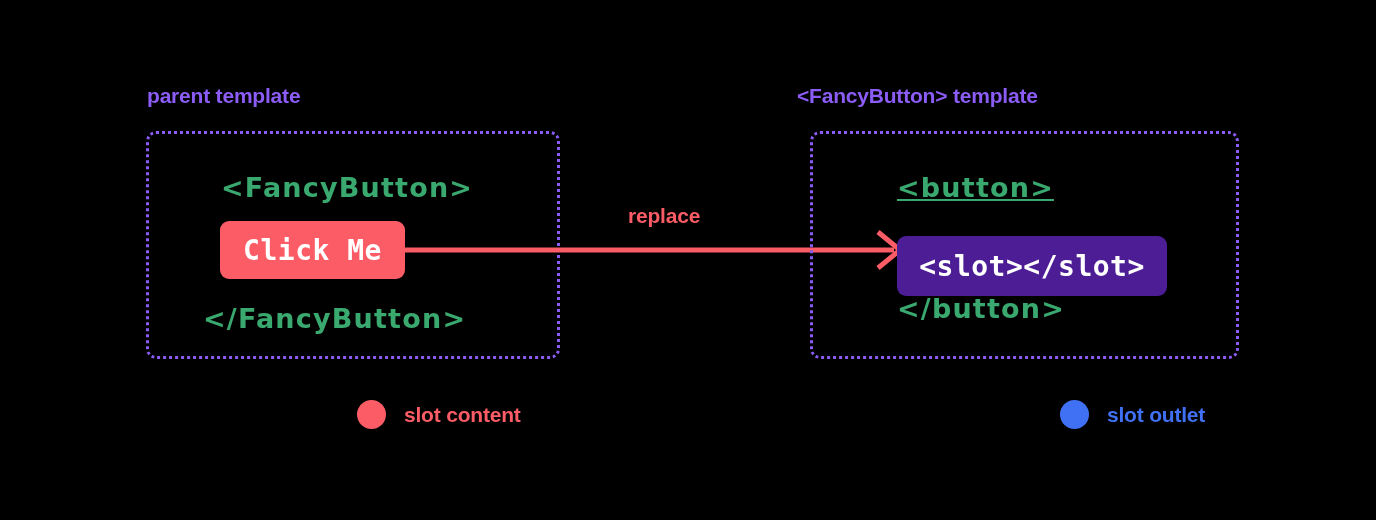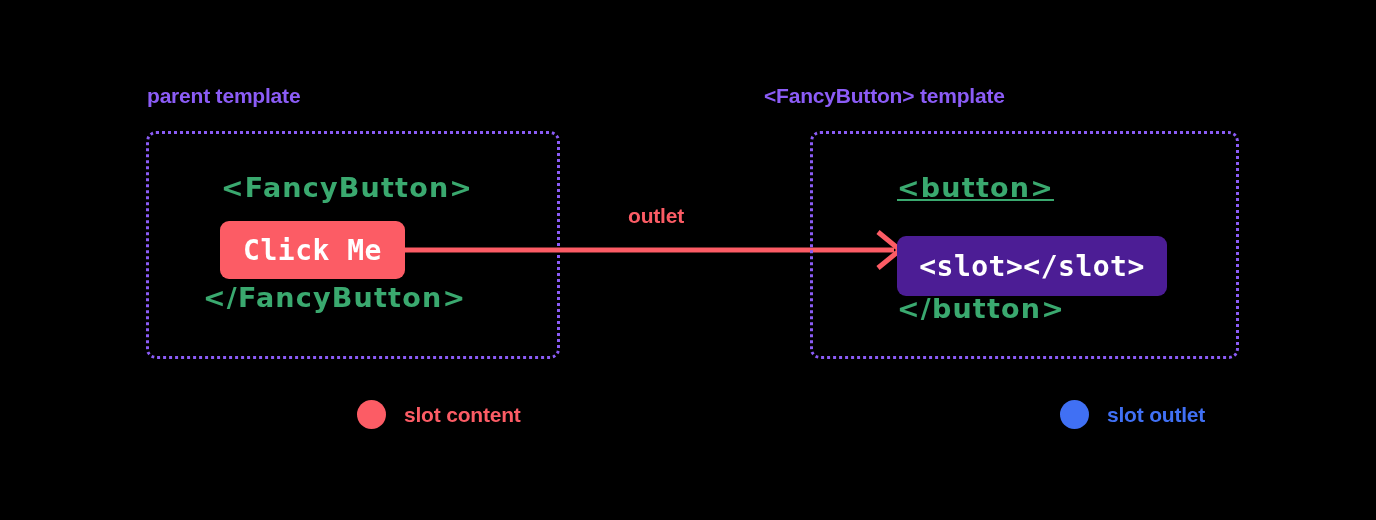--- a/index.html
+++ b/index.html
@@ -29,21 +29,21 @@
   
   .panel-title {
     position: absolute;
     color: #8b5cf6;
     font-size: 21px;
     font-weight: 700;
     letter-spacing: -0.2px;
     white-space: nowrap;
   }
   #title-parent  { left: 147px; top: 84px; }
-  #title-fancy   { left: 764px; top: 84px; }
+  #title-fancy   { left: 797px; top: 84px; }
 
   
   .template-box {
     position: absolute;
     border: 3px dotted #8b5cf6;
     border-radius: 10px;
     box-sizing: border-box;
   }
   #box-parent { left: 146px;  top: 131px; width: 414px; height: 228px; }
   #box-fancy  { left: 810px;  top: 131px; width: 429px; height: 228px; }
@@ -52,21 +52,21 @@
   .code-tag {
     position: absolute;
     color: #3aa96f;
     font-size: 27px;
     font-weight: 700;
     letter-spacing: 1.2px;
     white-space: nowrap;
     font-family: "DejaVu Sans", sans-serif;
   }
   #tag-fancy-open  { left: 203px; top: 172px; margin-left: 18px; }
-  #tag-fancy-close { left: 203px; top: 282px; }
+  #tag-fancy-close { left: 203px; top: 303px; }
   #tag-button-open  { left: 897px; top: 172px; text-decoration: underline; }
   #tag-button-close { left: 897px; top: 293px; }
 
   
   .chip {
     position: absolute;
     display: flex;
     align-items: center;
     justify-content: center;
     border-radius: 9px;
@@ -149,21 +149,21 @@
 
   <div class="chip" id="chip-click-me">Click Me</div>
 
   <div class="code-tag" id="tag-fancy-close">&lt;/FancyButton&gt;</div>
 
   <svg id="arrow-svg" viewBox="0 0 510 44">
     <line x1="0" y1="22" x2="494" y2="22" stroke="#fc5c65" stroke-width="5" stroke-linecap="butt"></line>
     <polyline points="478,4 500,22 478,40" fill="none" stroke="#fc5c65" stroke-width="5" stroke-linecap="butt" stroke-linejoin="miter"></polyline>
   </svg>
 
-  <div id="arrow-label">outlet</div>
+  <div id="arrow-label">replace</div>
 
   <div class="panel-title" id="title-fancy">&lt;FancyButton&gt; template</div>
 
   <div class="template-box" id="box-fancy"></div>
 
   <div class="code-tag" id="tag-button-open">&lt;button&gt;</div>
 
   <div class="chip" id="chip-slot">&lt;slot&gt;&lt;/slot&gt;</div>
 
   <div class="code-tag" id="tag-button-close">&lt;/button&gt;</div>

